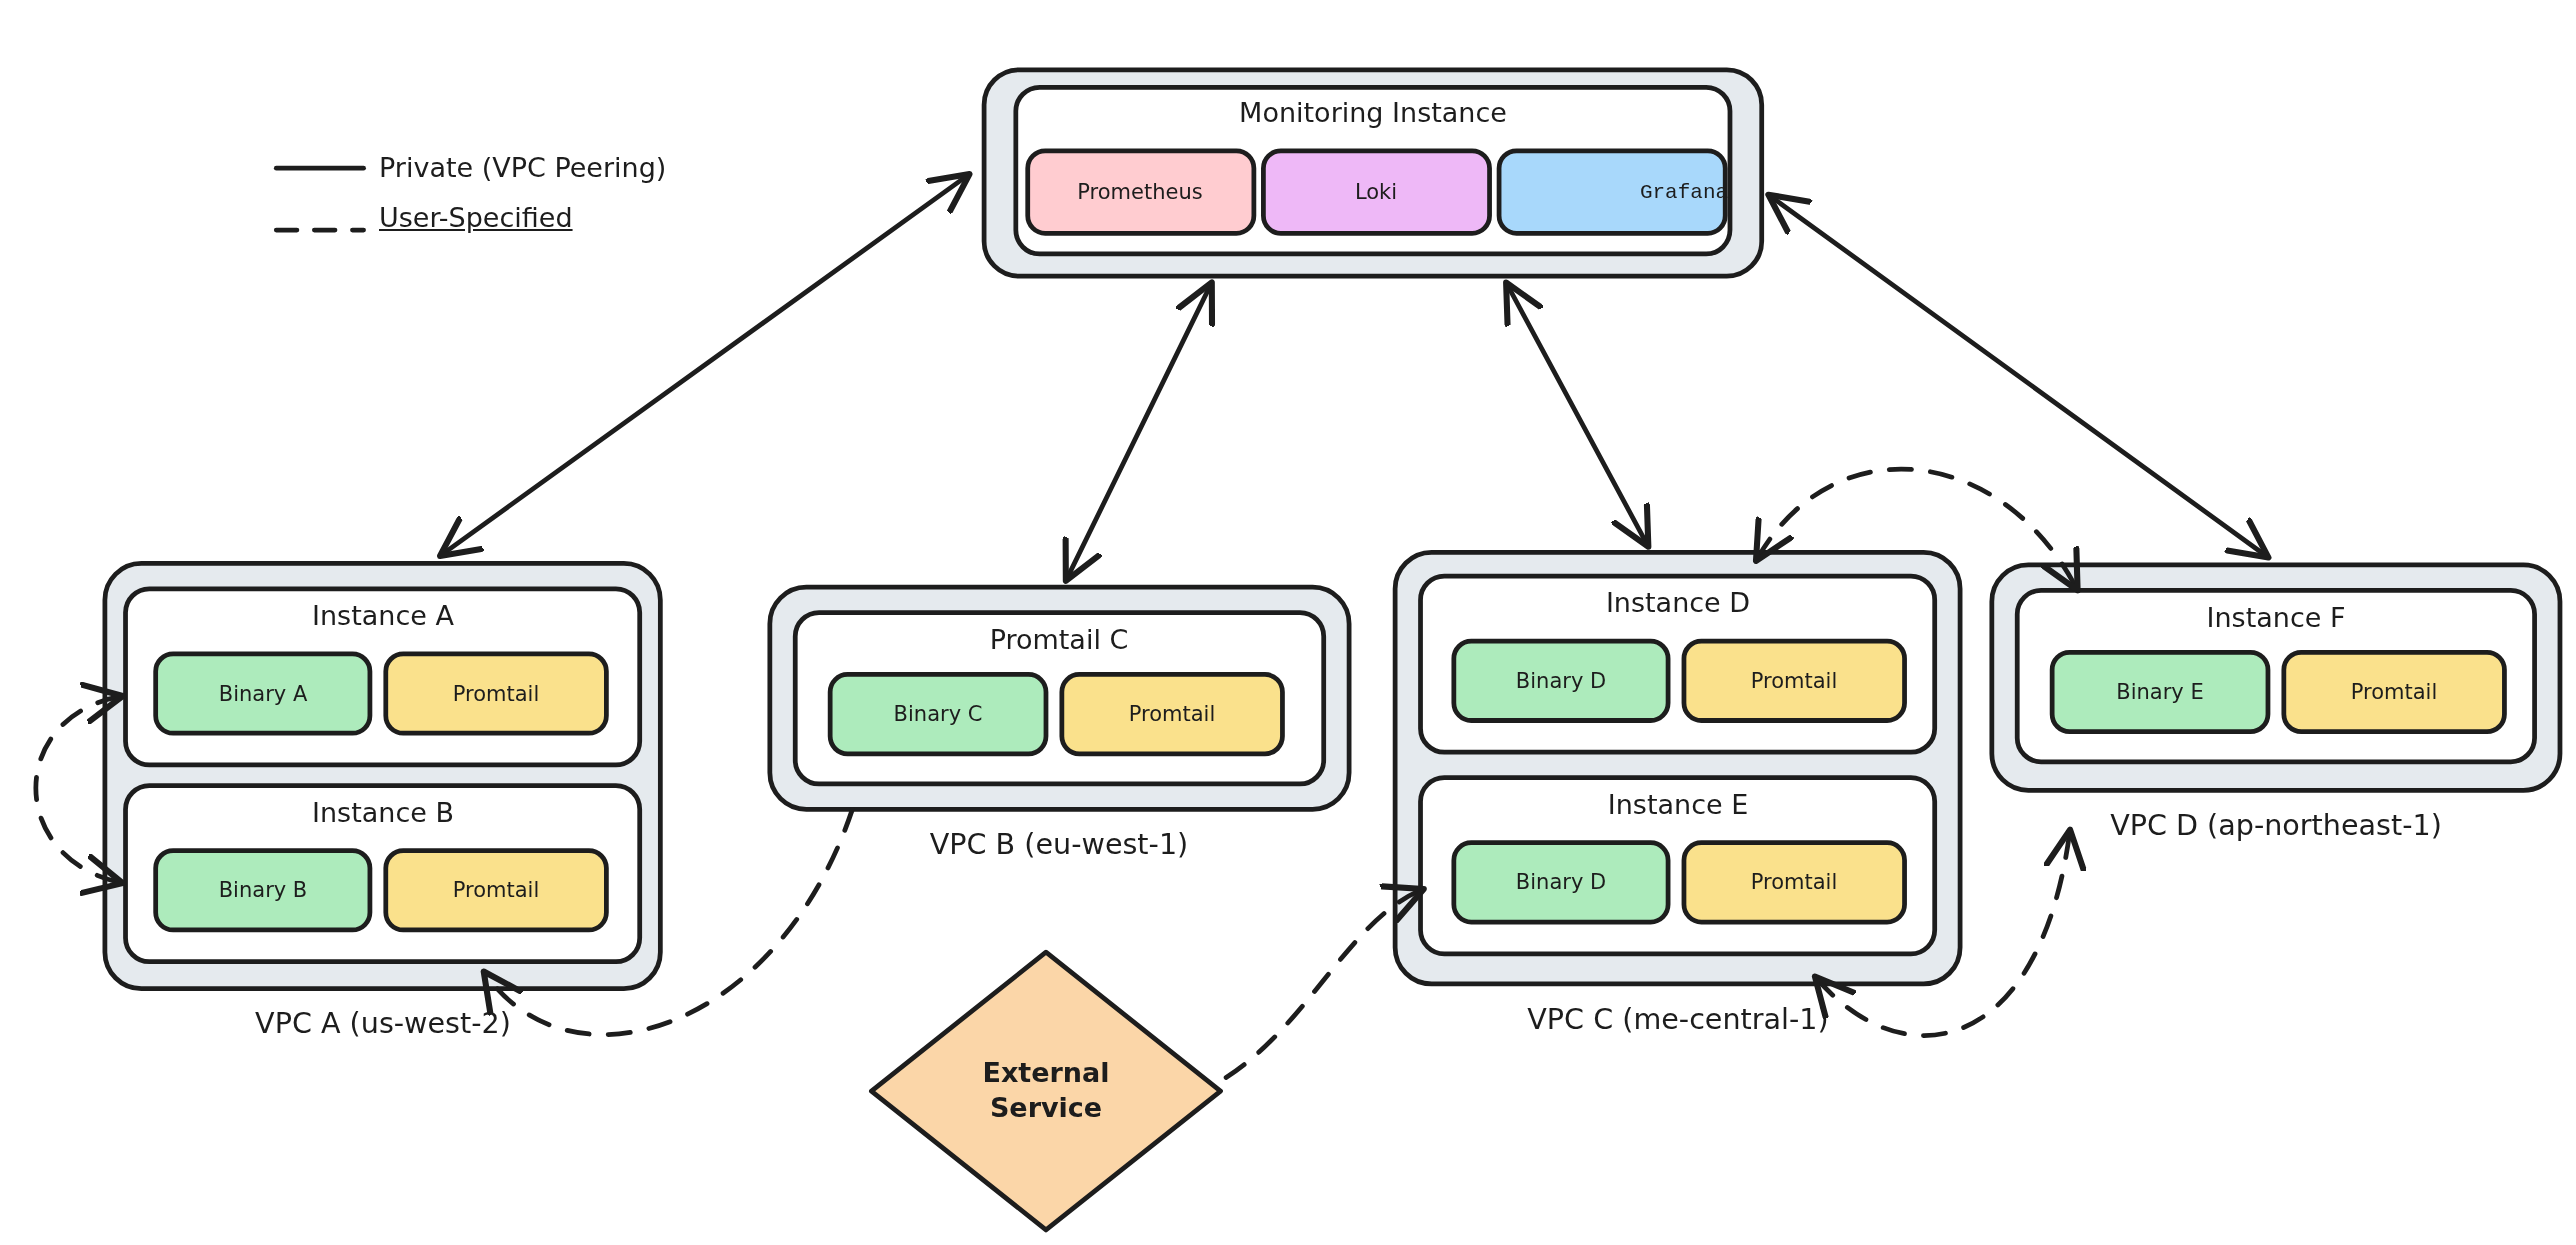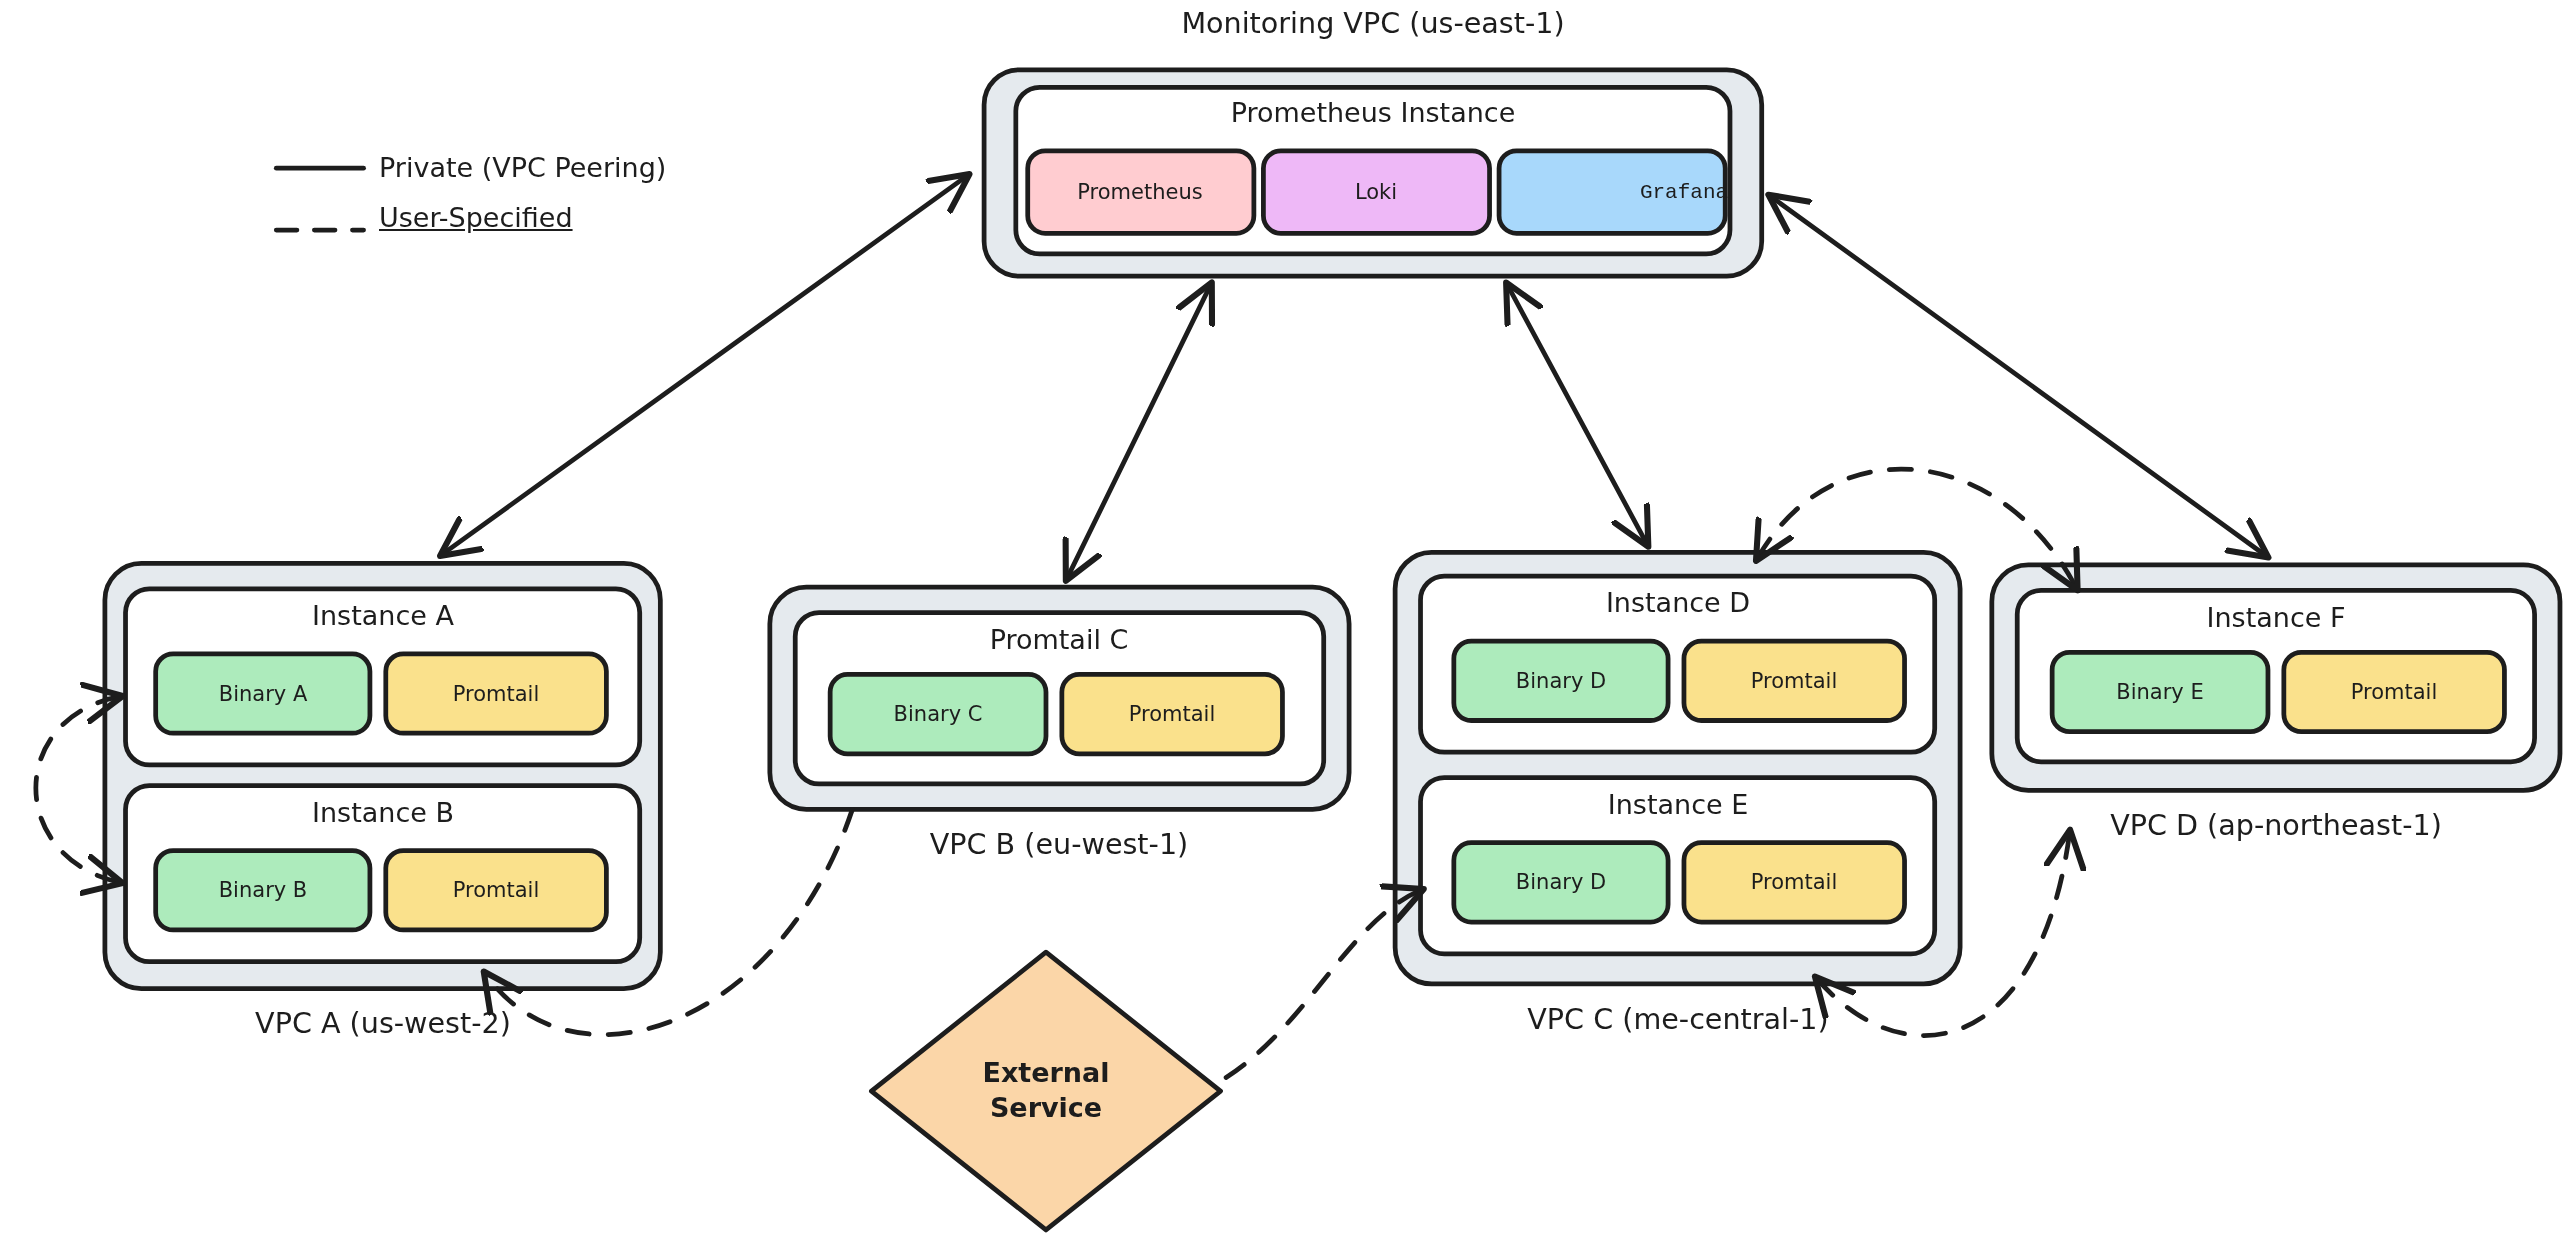--- a/index.html
+++ b/index.html
@@ -91,22 +91,21 @@
 
     <g fill="none" stroke="#1d1d1d" stroke-width="6" stroke-linecap="round">
       <line x1="348" y1="212" x2="458" y2="212"></line>
       <line x1="348" y1="290" x2="458" y2="290" stroke-dasharray="26 22"></line>
     </g>
   </svg>
 
   <div class="lbl legend-lbl" style="left:379px;top:152px;">Private (VPC Peering)</div>
   <div class="lbl legend-lbl" style="left:379px;top:202px;text-decoration:underline;">User-Specified</div>
 
-  <div class="lbl vpc-title" style="left:1373px;top:6.3px;">Monitoring VPC (us-east-1)</div>
-  <div class="lbl inst-title" style="left:1373px;top:97px;">Prometheus Instance</div>
+  <div class="lbl inst-title" style="left:1373px;top:97px;">Monitoring Instance</div>
   <div class="lbl node-lbl" style="left:1140px;top:192px;">Prometheus</div>
   <div class="lbl node-lbl" style="left:1376px;top:192px;">Loki</div>
   <div class="lbl node-lbl" style="left:1684px;top:192px;font-family:Liberation Mono, monospace;">Grafana</div>
 
   <div class="lbl vpc-title" style="left:383px;top:1006px;">VPC A (us-west-2)</div>
   <div class="lbl inst-title" style="left:383px;top:600px;">Instance A</div>
   <div class="lbl node-lbl" style="left:263px;top:694px;">Binary A</div>
   <div class="lbl node-lbl" style="left:496px;top:694px;">Promtail</div>
   <div class="lbl inst-title" style="left:383px;top:797px;">Instance B</div>
   <div class="lbl node-lbl" style="left:263px;top:890px;">Binary B</div>

